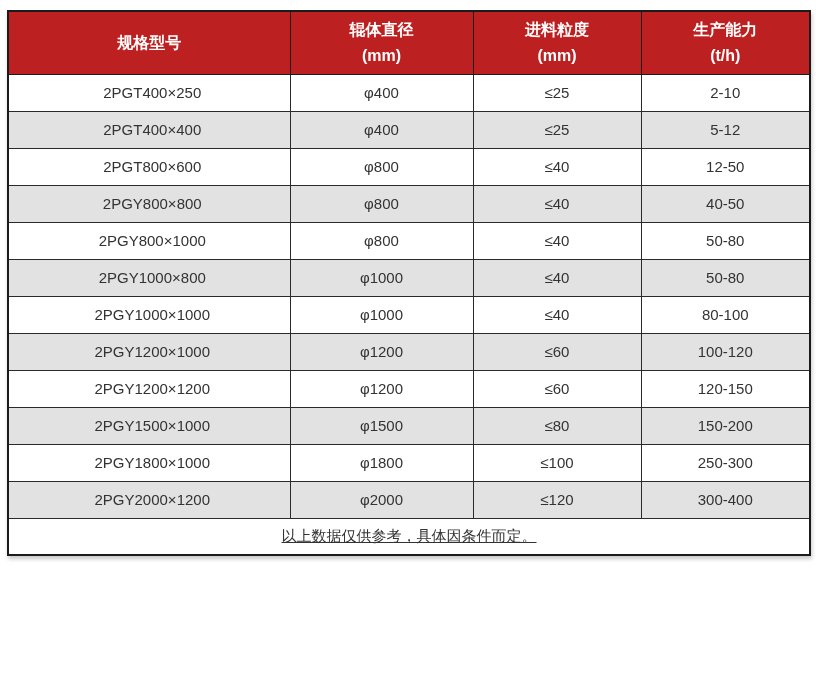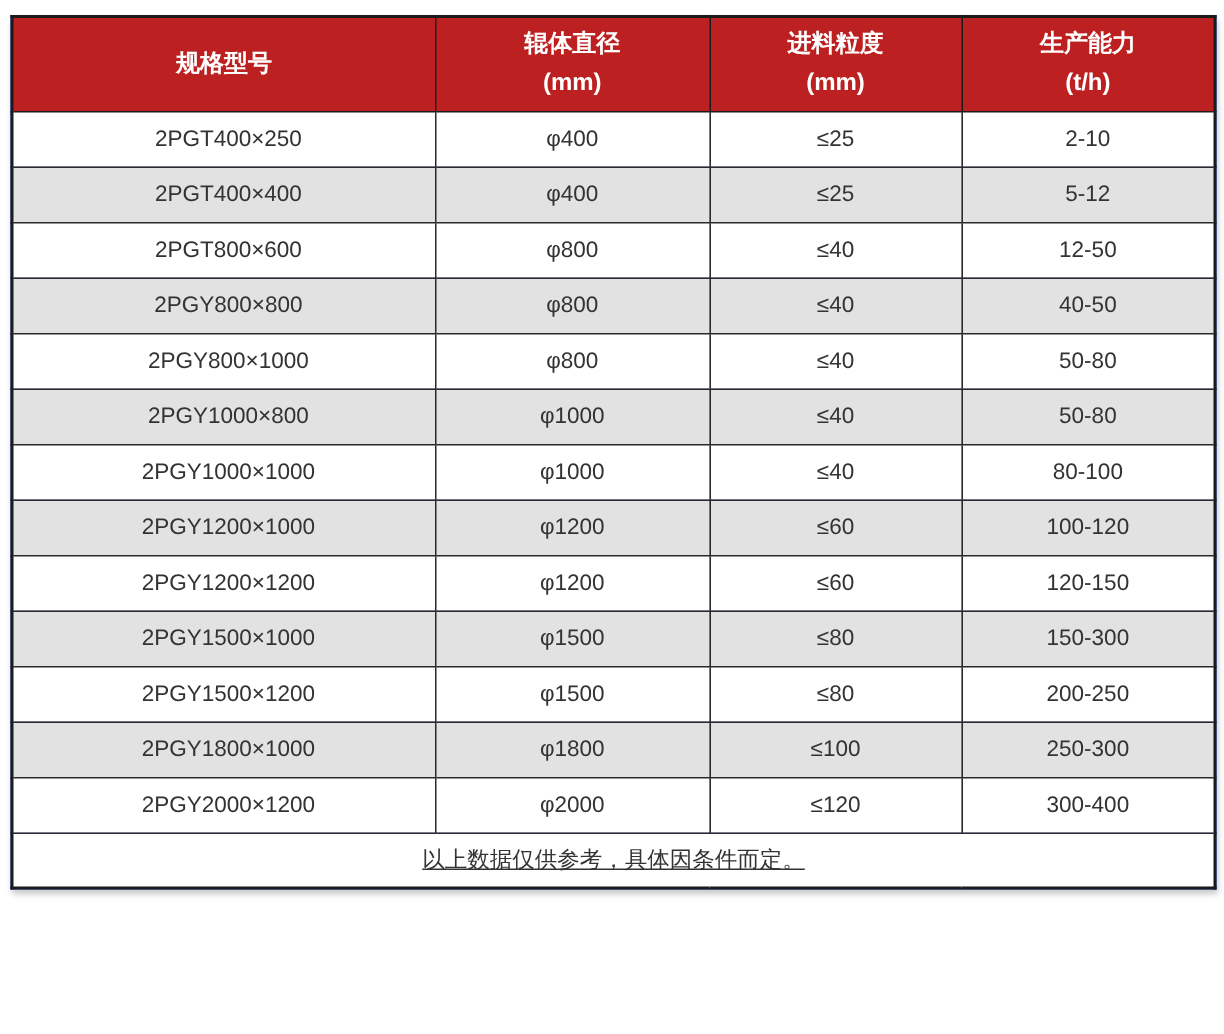--- a/index.html
+++ b/index.html
@@ -20,21 +20,21 @@
   }
   .page {
     padding: 10px 6px 0 7px;
   }
   table.spec-table {
     border-collapse: collapse;
     table-layout: fixed;
     width: 802px;
     border: 2px solid var(--border);
     box-shadow: 1px 3px 4px rgba(0,0,0,0.22);
-    background: #1d4ed8;
+    background: #fdba74;
   }
   col.c1 { width: 282px; }
   col.c2 { width: 183px; }
   col.c3 { width: 168px; }
   col.c4 { width: 169px; }
   thead th {
     background: var(--accent);
     color: var(--accent-text);
     border: 1px solid var(--border);
     height: 63px;
@@ -163,27 +163,21 @@
         <tr>
           <td>2PGY1200×1200</td>
           <td>φ1200</td>
           <td>≤60</td>
           <td>120-150</td>
         </tr>
         <tr>
           <td>2PGY1500×1000</td>
           <td>φ1500</td>
           <td>≤80</td>
-          <td>150-300</td>
-        </tr>
-        <tr>
-          <td>2PGY1500×1200</td>
-          <td>φ1500</td>
-          <td>≤80</td>
-          <td>200-250</td>
+          <td>150-200</td>
         </tr>
         <tr>
           <td>2PGY1800×1000</td>
           <td>φ1800</td>
           <td>≤100</td>
           <td>250-300</td>
         </tr>
         <tr>
           <td>2PGY2000×1200</td>
           <td>φ2000</td>

